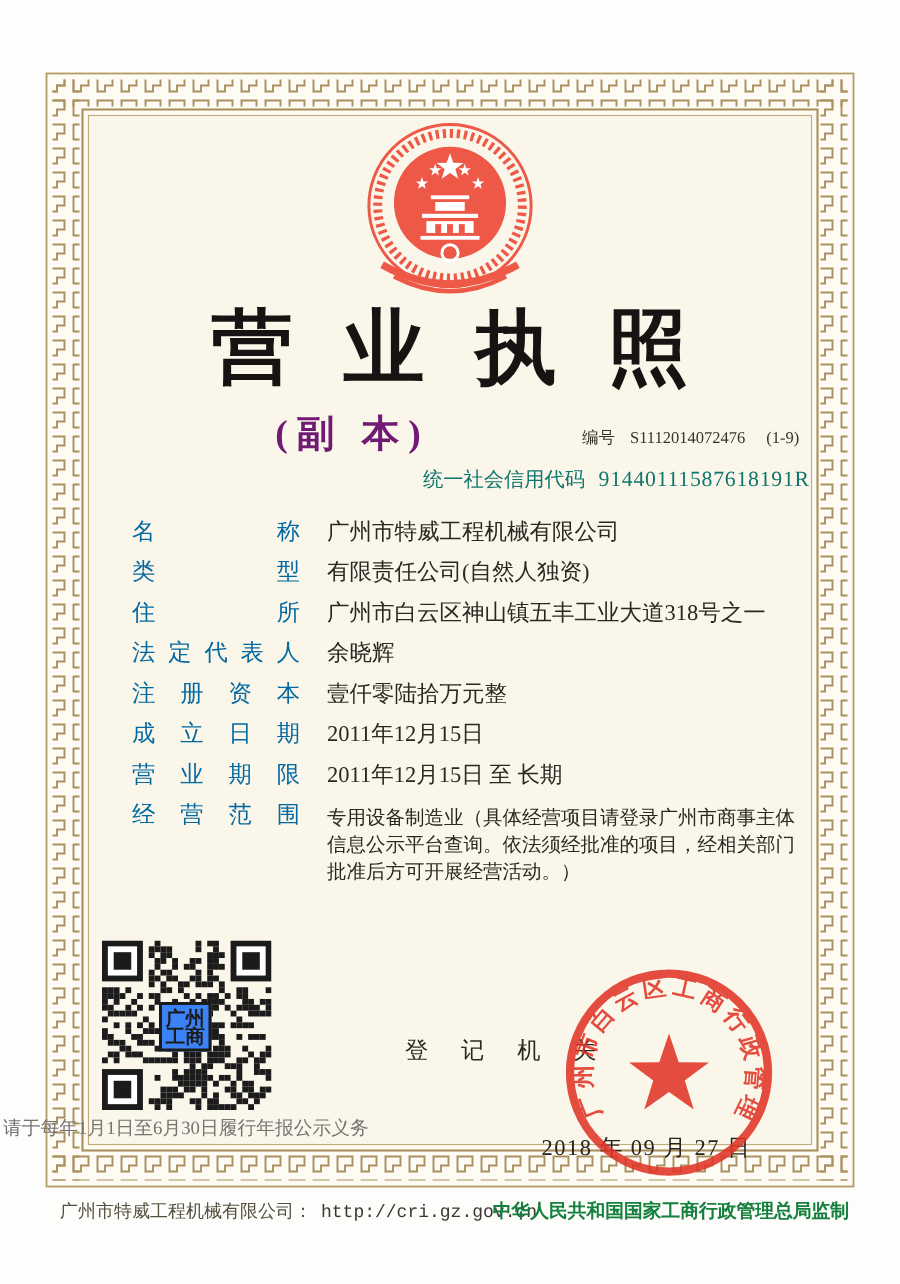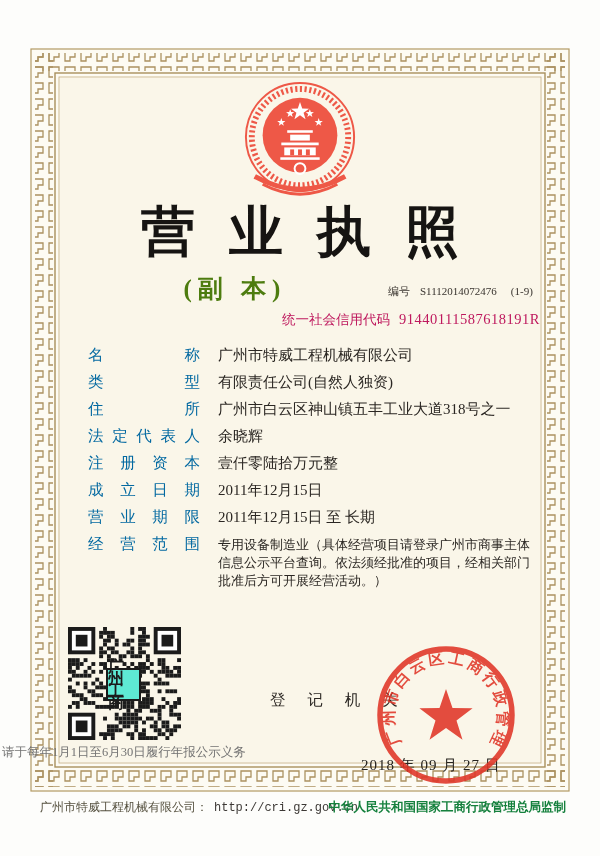--- a/index.html
+++ b/index.html
@@ -6,39 +6,39 @@
   body { width:600px; height:856px; background:#fdfdfb; font-family:"Liberation Serif", serif; overflow:hidden; }
   .page { position:relative; width:556px; height:856px; }
 
   .frame-svg { position:absolute; left:30px; top:48px; }
 
   .emblem { position:absolute; left:241px; top:82px; }
 
   .title { position:absolute; left:0; top:196px; width:600px; text-align:center;
            font-size:54px; font-weight:700; color:#161412; letter-spacing:34px; padding-left:34px; }
   .subtitle { position:absolute; left:0; top:272px; width:470px; text-align:center;
-              font-size:25px; font-weight:700; color:#4d7c0f; letter-spacing:6px; }
+              font-size:25px; font-weight:700; color:#701a75; letter-spacing:6px; }
 
   .serial-line { position:absolute; left:388px; top:284px; font-size:11px; color:#38332e; white-space:nowrap; }
   .serial-line .num { margin-left:10px; }
   .serial-line .copy { margin-left:14px; }
 
-  .credit-line { position:absolute; left:282px; top:311px; font-size:13.5px; color:#be185d; white-space:nowrap; }
+  .credit-line { position:absolute; left:282px; top:311px; font-size:13.5px; color:#0f766e; white-space:nowrap; }
   .credit-line .code { margin-left:9px; font-size:14.5px; letter-spacing:0.5px; }
 
   .fields { position:absolute; left:88px; top:347px; width:444px; }
   .frow { display:flex; align-items:flex-start; line-height:16px; margin-bottom:11px; }
   .flabel { width:112px; flex:0 0 112px; font-size:15.5px; color:#0369a1;
             text-align:justify; text-align-last:justify; }
   .fvalue { margin-left:18px; font-size:15px; color:#2b2723; white-space:nowrap; }
   .frow.multiline .fvalue { white-space:normal; width:318px; font-size:13px; line-height:18px; }
 
   .qr { position:absolute; left:68px; top:627px; }
-  .qr-label { position:absolute; left:106px; top:668px; width:35px; height:33px; background:#5eead4;
-              border:2px solid #1b1b1b; font-size:16px; font-weight:700; color:#1b1b1b;
+  .qr-label { position:absolute; left:106px; top:668px; width:35px; height:33px; background:#3b82f6;
+              border:2px solid #1b1b1b; font-size:13px; font-weight:700; color:#1b1b1b;
               display:flex; flex-direction:column; align-items:center; justify-content:center; line-height:12px; }
 
   .reg-authority { position:absolute; left:270px; top:690px; font-size:15.5px; color:#2b2723; letter-spacing:9px; white-space:nowrap; }
 
   .issue-date { position:absolute; left:361px; top:756px; font-size:15px; color:#26231f; white-space:nowrap; letter-spacing:1px; }
 
   .stamp { position:absolute; left:371px; top:638px; opacity:0.88; }
 
   .annual-notice { position:absolute; left:2px; top:744px; font-size:12.5px; color:#737373; white-space:nowrap; }
 

